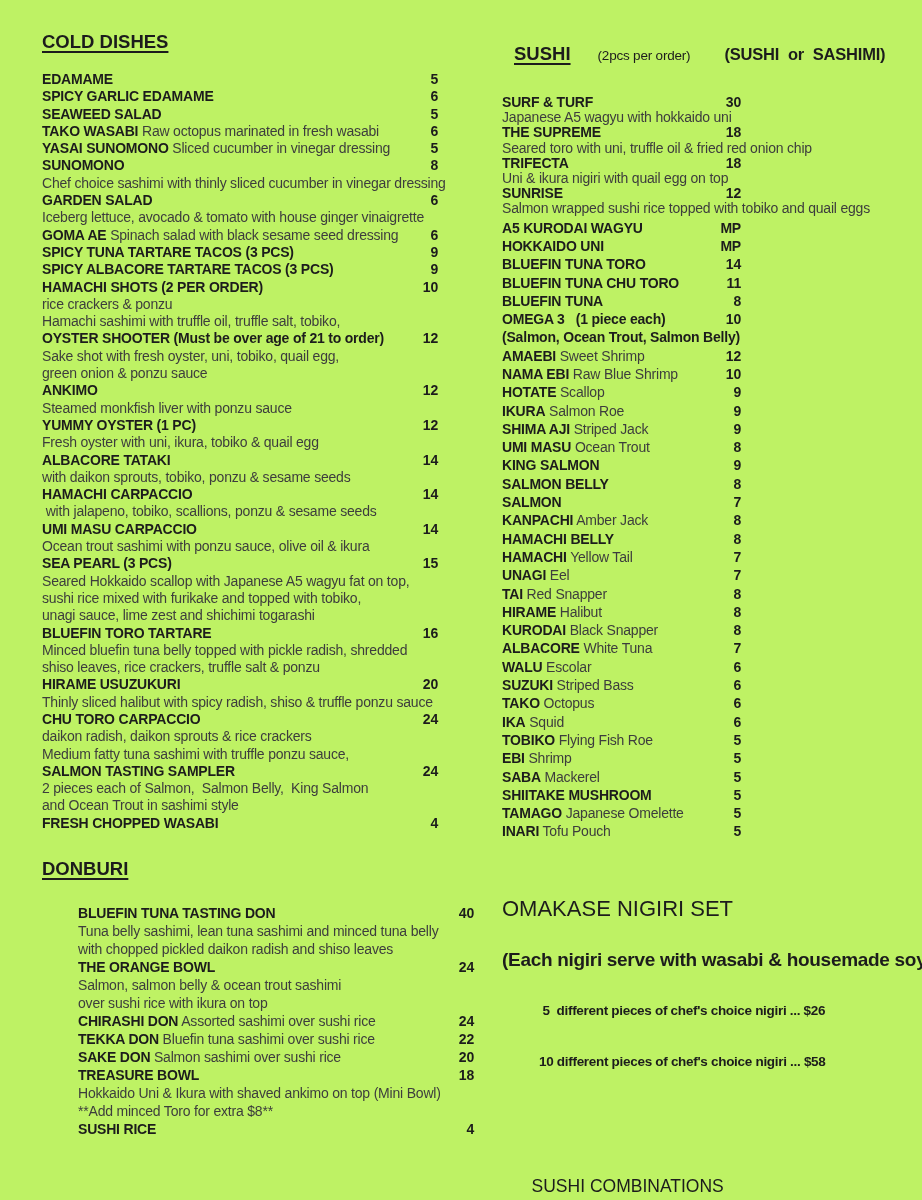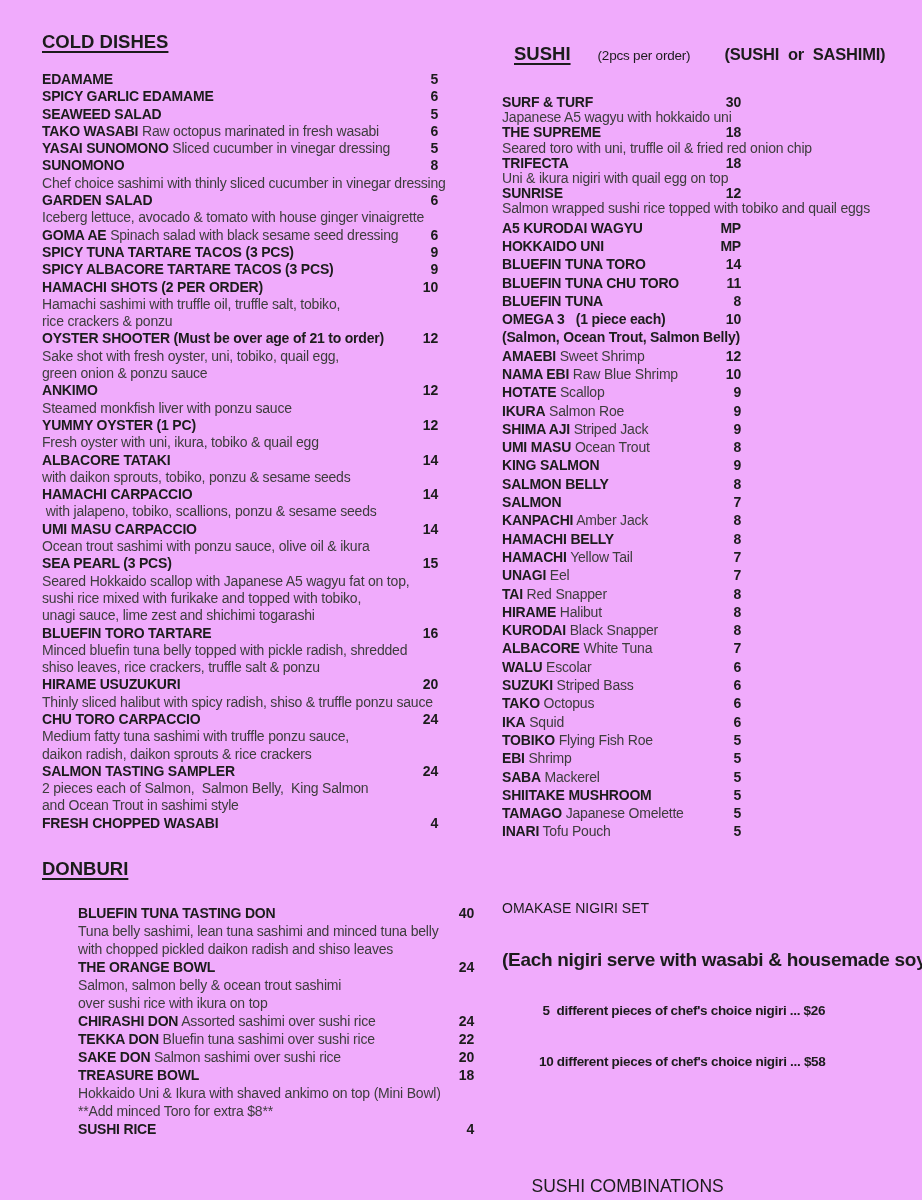--- a/index.html
+++ b/index.html
@@ -1,17 +1,17 @@
 <!DOCTYPE html>
 <html><head>
 <meta charset="utf-8">
 <style>
   html,body{margin:0;padding:0;background:#ffffff;}
   #page{
-    position:relative;width:922px;height:1200px;background:#f0abfc;overflow:hidden;
+    position:relative;width:922px;height:1200px;background:#bef264;overflow:hidden;
     font-family:"Liberation Sans",sans-serif;font-size:14px;color:#1c1c1c;
     letter-spacing:-0.2px;
   }
   .col{position:absolute;top:31px;}
   #left-col{left:42px;width:445px;}
   #right-col{left:502px;width:420px;}
 
   .sec-h{
     display:block;width:max-content;margin:0 0 18px 0;
     font-size:18.5px;font-weight:bold;line-height:22px;letter-spacing:0;
@@ -38,21 +38,21 @@
   .rrow{position:relative;white-space:pre;}
   .sfeat .rrow,.sfeat .dline{line-height:15.2px;}
   .slist{margin-top:2px;}
   .slist .rrow{line-height:18.3px;}
   .pr-abs{position:absolute;left:203px;width:36px;text-align:right;font-weight:bold;color:#1c1c1c;}
 
   
   .bsec{white-space:pre;}
   .bs1{margin-top:26px;}
   .bs2{margin-top:20px;}
-  .bt1{font-size:14px;line-height:19px;letter-spacing:0;}
+  .bt1{font-size:22px;line-height:19px;letter-spacing:0;}
   .bt2{font-size:17.5px;letter-spacing:0;}
   .bhead{line-height:21px;}
   .bsub,.bnote,.bsub-i{font-size:19px;font-weight:bold;letter-spacing:-0.3px;}
   .bsub{line-height:19px;}
   .bnote,.bsub-i{margin-left:8px;}
   .bline{font-size:13.5px;font-weight:bold;line-height:19px;letter-spacing:-0.3px;margin-left:37px;}
 </style>
 </head>
 <body>
 
@@ -104,22 +104,22 @@
             <span class="pr">9</span>
           </div>
           <div class="row">
             <span class="nm">SPICY ALBACORE TARTARE TACOS (3 PCS)</span>
             <span class="pr">9</span>
           </div>
           <div class="row">
             <span class="nm">HAMACHI SHOTS (2 PER ORDER)</span>
             <span class="pr">10</span>
           </div>
+          <div class="dline">rice crackers &amp; ponzu</div>
           <div class="dline">Hamachi sashimi with truffle oil, truffle salt, tobiko,</div>
-          <div class="dline">rice crackers &amp; ponzu</div>
           <div class="row">
             <span class="nm">OYSTER SHOOTER (Must be over age of 21 to order)</span>
             <span class="pr">12</span>
           </div>
           <div class="dline">Sake shot with fresh oyster, uni, tobiko, quail egg,</div>
           <div class="dline">green onion &amp; ponzu sauce</div>
           <div class="row">
             <span class="nm">ANKIMO</span>
             <span class="pr">12</span>
           </div>
@@ -159,22 +159,22 @@
           <div class="dline">shiso leaves, rice crackers, truffle salt &amp; ponzu</div>
           <div class="row">
             <span class="nm">HIRAME USUZUKURI</span>
             <span class="pr">20</span>
           </div>
           <div class="dline">Thinly sliced halibut with spicy radish, shiso &amp; truffle ponzu sauce</div>
           <div class="row">
             <span class="nm">CHU TORO CARPACCIO</span>
             <span class="pr">24</span>
           </div>
+          <div class="dline">daikon radish, daikon sprouts &amp; rice crackers</div>
           <div class="dline">Medium fatty tuna sashimi with truffle ponzu sauce,</div>
-          <div class="dline">daikon radish, daikon sprouts &amp; rice crackers</div>
           <div class="row">
             <span class="nm">SALMON TASTING SAMPLER</span>
             <span class="pr">24</span>
           </div>
           <div class="dline">2 pieces each of Salmon,  Salmon Belly,  King Salmon</div>
           <div class="dline">and Ocean Trout in sashimi style</div>
           <div class="row">
             <span class="nm">FRESH CHOPPED WASABI</span>
             <span class="pr">4</span>
           </div>

